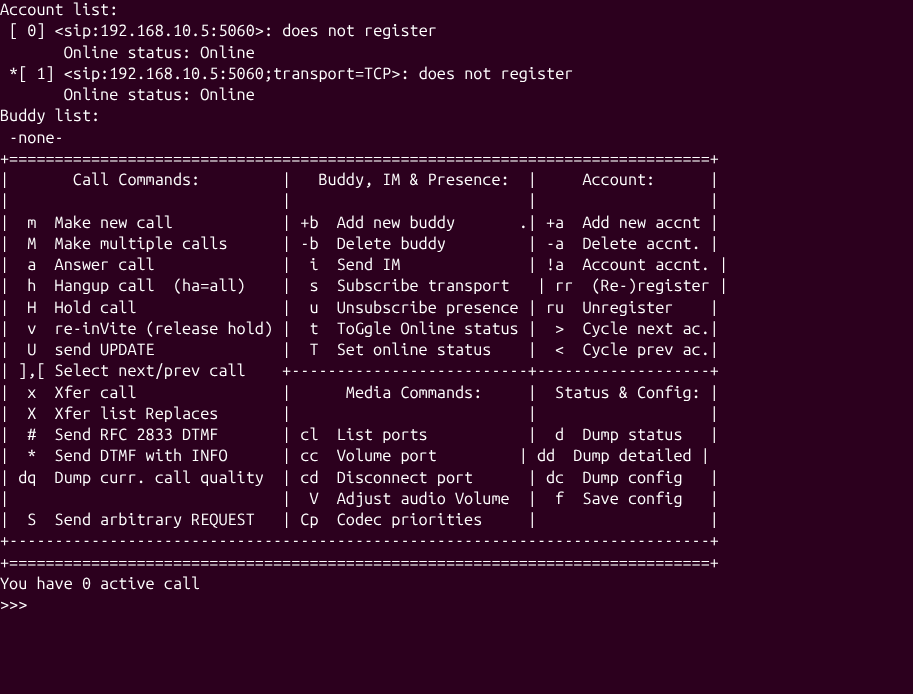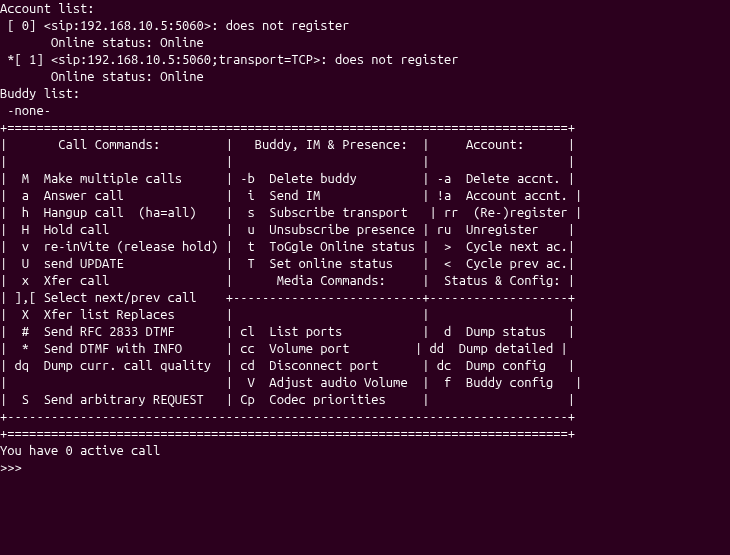--- a/index.html
+++ b/index.html
@@ -24,32 +24,33 @@
   <div class="line">       Online status: Online</div>
   <div class="line"><span> *[ 1] </span><span>&lt;sip:192.168.10.5:5060;transport=TCP&gt;</span><span>: does not register</span></div>
   <div class="line">       Online status: Online</div>
   <div class="line">Buddy list:</div>
   <div class="line"> -none-</div>
   <div class="line"></div>
 
   <div class="line">+=============================================================================+</div>
   <div class="line">|       Call Commands:         |   Buddy, IM &amp; Presence:  |     Account:      |</div>
   <div class="line">|                              |                          |                   |</div>
+  <div class="line">|  m  Make new call            | +b  Add new buddy       .| +a  Add new accnt |</div>
   <div class="line">|  M  Make multiple calls      | -b  Delete buddy         | -a  Delete accnt. |</div>
   <div class="line">|  a  Answer call              |  i  Send IM              | !a  Account accnt. |</div>
   <div class="line">|  h  Hangup call  (ha=all)    |  s  Subscribe transport   | rr  (Re-)register |</div>
   <div class="line">|  H  Hold call                |  u  Unsubscribe presence | ru  Unregister    |</div>
   <div class="line">|  v  re-inVite (release hold) |  t  ToGgle Online status |  &gt;  Cycle next ac.|</div>
   <div class="line">|  U  send UPDATE              |  T  Set online status    |  &lt;  Cycle prev ac.|</div>
+  <div class="line">| ],[ Select next/prev call    +--------------------------+-------------------+</div>
   <div class="line">|  x  Xfer call                |      Media Commands:     |  Status &amp; Config: |</div>
-  <div class="line">| ],[ Select next/prev call    +--------------------------+-------------------+</div>
   <div class="line">|  X  Xfer list Replaces       |                          |                   |</div>
   <div class="line">|  #  Send RFC 2833 DTMF       | cl  List ports           |  d  Dump status   |</div>
   <div class="line">|  *  Send DTMF with INFO      | cc  Volume port         | dd  Dump detailed |</div>
   <div class="line">| dq  Dump curr. call quality  | cd  Disconnect port      | dc  Dump config   |</div>
-  <div class="line">|                              |  V  Adjust audio Volume  |  f  Buddy config   |</div>
+  <div class="line">|                              |  V  Adjust audio Volume  |  f  Save config   |</div>
   <div class="line">|  S  Send arbitrary REQUEST   | Cp  Codec priorities     |                   |</div>
   <div class="line">+-----------------------------------------------------------------------------+</div>
   <div class="line">+=============================================================================+</div>
 
   <div class="line">You have 0 active call</div>
   <div class="line">&gt;&gt;&gt;</div>
 </div>
 
 </body></html>

